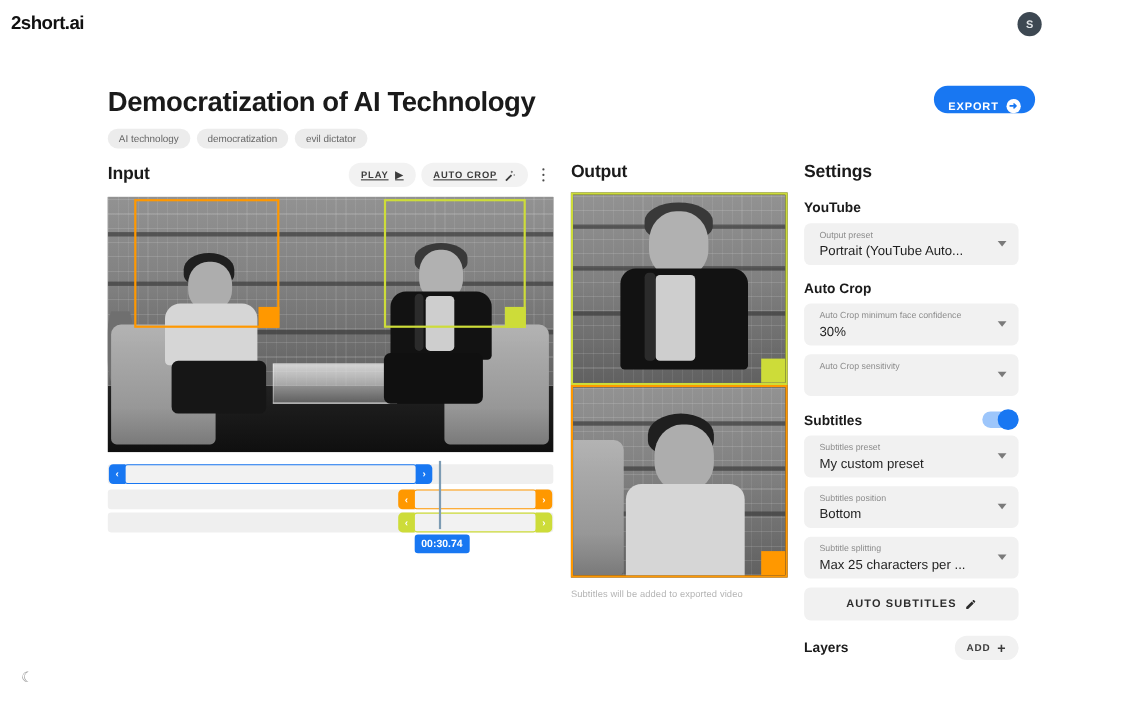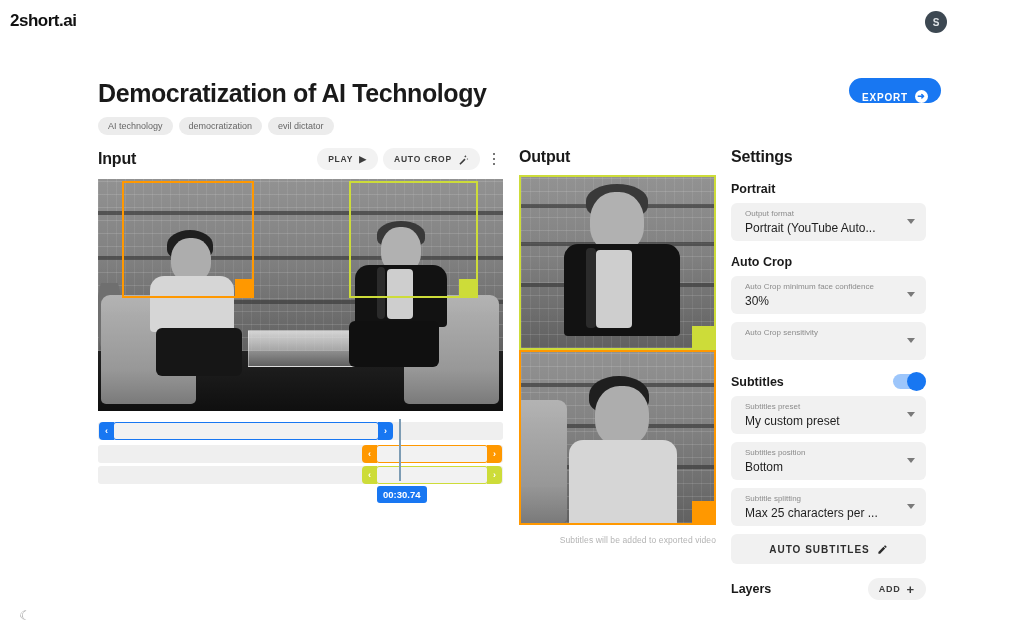--- a/index.html
+++ b/index.html
@@ -62,21 +62,21 @@
 
   .input-head-row {
     display: flex; align-items: center; justify-content: space-between;
     height: 22px; margin-bottom: 9px;
   }
   .input-actions { display: flex; align-items: center; gap: 5px; }
   .pill-btn {
     background: #f2f2f2; border: none; border-radius: 13px; height: 22px;
     padding: 0 11px; display: flex; align-items: center; gap: 6px;
     font-size: 8.5px; font-weight: 600; letter-spacing: 0.8px; color: #3c3c3c;
-    cursor: pointer; font-family: "Liberation Sans", sans-serif;
+    cursor: pointer; font-family: "Liberation Sans", sans-serif; text-decoration: underline;
   }
   .kebab {
     width: 18px; height: 22px; display: flex; flex-direction: column;
     align-items: center; justify-content: center; gap: 2.5px; cursor: pointer;
   }
   .kebab i { width: 2.5px; height: 2.5px; border-radius: 50%; background: #4a4a4a; display: block; }
 
   
   .stage {
     position: relative; width: 405px; height: 232px; overflow: hidden;
@@ -174,21 +174,21 @@
     position: absolute; background: #1877f2; color: #fff; border-radius: 3px;
     padding: 3px 6px; font-size: 9.5px; font-weight: 600; white-space: nowrap;
   }
 
   
   .out-stack { width: 197px; margin-top: 9px; }
   .out-panel { position: relative; width: 197px; overflow: hidden; background: #303030; }
   .out-panel.top { height: 175px; border: 2px solid #cddc39; }
   .out-panel.bottom { height: 175px; border: 2px solid #ff9800; }
   .out-caption {
-    margin-top: 10px; font-size: 8.5px; color: #b4b4b4; text-align: right;
+    margin-top: 10px; font-size: 8.5px; color: #b4b4b4; text-align: left;
     letter-spacing: .1px;
   }
   .out-handle { position: absolute; right: 0; bottom: 0; width: 22px; height: 22px; }
 
   
   .sec-title { font-size: 12.5px; font-weight: 700; color: #1a1a1a; margin: 14px 0 7px; }
   .sec-title.first { margin-top: 16px; }
   .field {
     position: relative; background: #f1f1f1; border-radius: 6px;
     height: 38px; padding: 5px 28px 5px 14px; margin-bottom: 8px; cursor: pointer;
@@ -367,23 +367,23 @@
       </div>
       <div class="out-handle" style="background:#ff9800;"></div>
     </div>
     <div class="out-caption">Subtitles will be added to exported video</div>
   </div>
 </div>
 
 <div class="settings-col">
   <div class="col-head">Settings</div>
 
-  <div class="sec-title first">Portrait</div>
-  <div class="field">
-    <div class="field-label">Output format</div>
+  <div class="sec-title first">YouTube</div>
+  <div class="field">
+    <div class="field-label">Output preset</div>
     <div class="field-value">Portrait (YouTube Auto...</div>
     <div class="caret"></div>
   </div>
 
   <div class="sec-title">Auto Crop</div>
   <div class="field">
     <div class="field-label">Auto Crop minimum face confidence</div>
     <div class="field-value">30%</div>
     <div class="caret"></div>
   </div>

